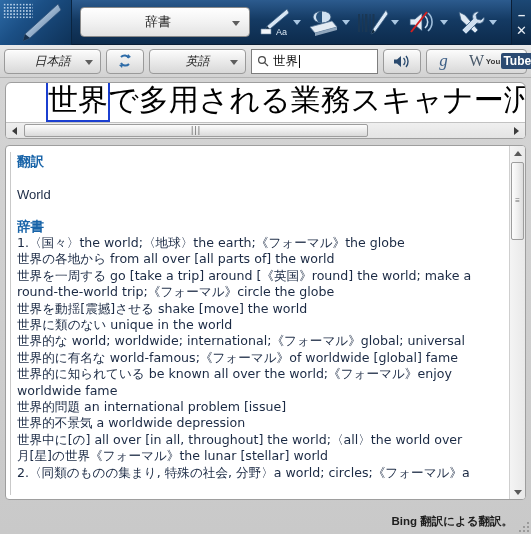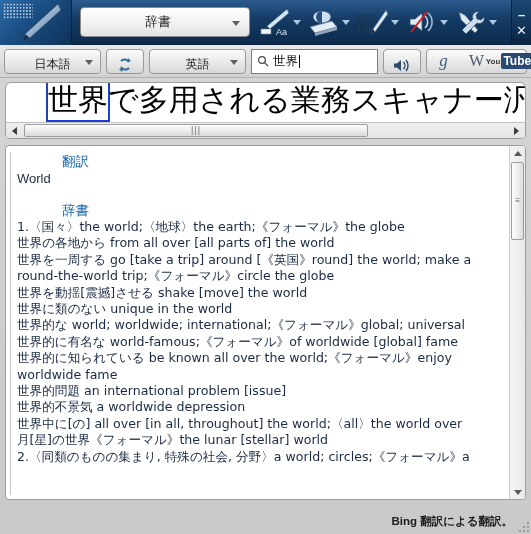--- a/index.html
+++ b/index.html
@@ -103,23 +103,24 @@
     padding: 0 4px;
     gap: 5px;
     background: linear-gradient(#e9e9e9, #d2d2d2);
     border-bottom: 1px solid #b2b2b2;
   }
   .gbtn {
     height: 25px;
     background: linear-gradient(#fcfcfc, #eaeaea 50%, #d8d8d8);
     border: 1px solid #9a9a9a;
     border-radius: 4px;
-    display: flex; align-items: flex-end; justify-content: center;
+    display: flex; align-items: center; justify-content: center;
     position: relative;
     box-shadow: 0 1px 0 rgba(255,255,255,.7) inset;
+    font-style: italic;
   }
   .lang-btn { width: 97px; font-size: 12px; color: #1c1c1c; }
   .lang-btn .caret { position: absolute; right: 7px; top: 10px; }
   .swap-btn { width: 38px; }
   .swap-btn svg { display:block; }
   .search-wrap {
     flex: 1;
     height: 25px;
     background: #ffffff;
     border: 1px solid #7e7e7e;
@@ -230,32 +231,32 @@
     position: relative;
   }
   .results-body:before {
     content: "";
     position: absolute;
     left: 4px; top: 6px; bottom: 4px;
     width: 1px; background: #c9c9c9;
   }
   .sec-head {
     color: #1763a8;
-    font-weight: normal;
+    font-weight: bold;
     font-size: 13.5px;
     line-height: 17px;
     font-family: "DejaVu Sans", "Liberation Sans", sans-serif;
     margin-top: 0;
-    margin-left: 45px;
   }
   .sec-head.second { margin-top: 15px; }
   .sec-sub {
     color: #1b2a44;
     font-size: 13px;
     line-height: 17px;
+    margin-top: 16px;
   }
   .entry {
     color: #1b2a44;
     font-size: 12.6px;
     line-height: 16.4px;
     font-family: "DejaVu Sans", "Liberation Sans", sans-serif;
     white-space: normal;
     word-break: break-word;
   }
   .vscroll {

